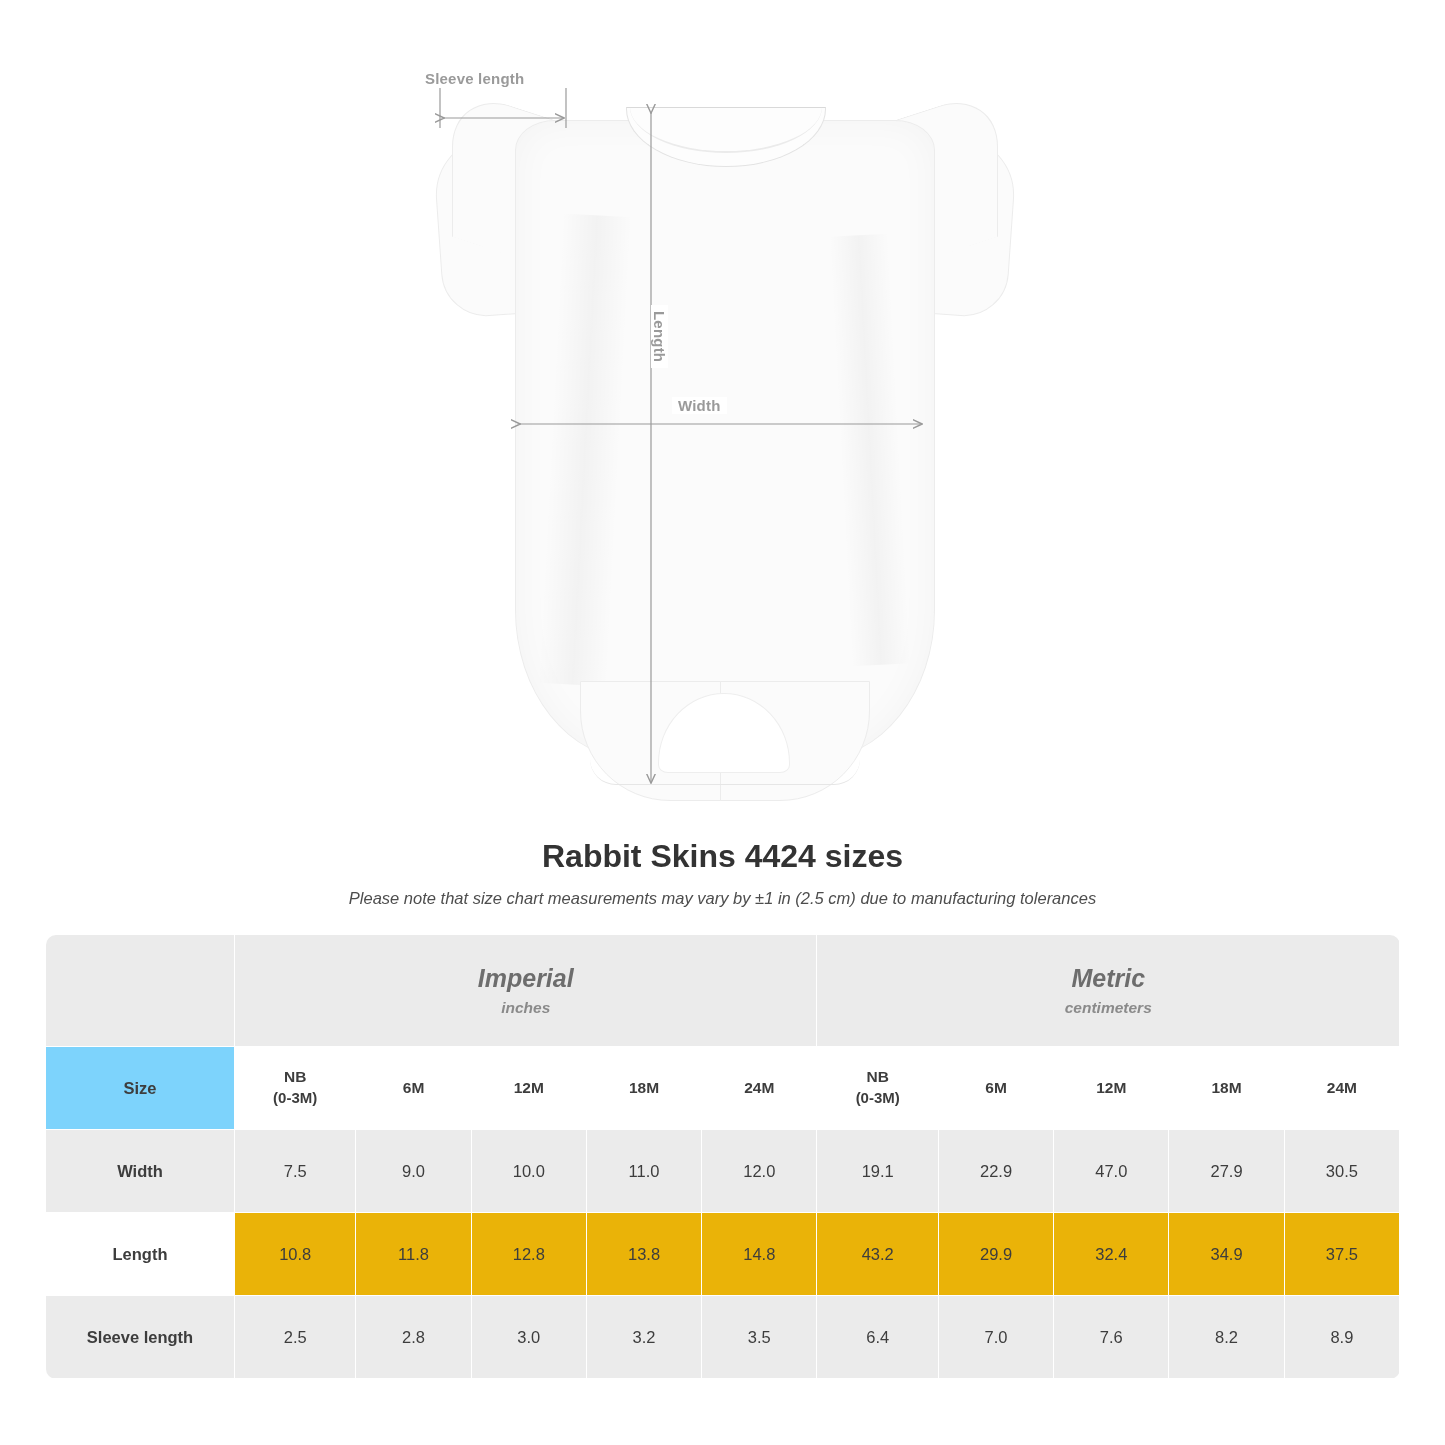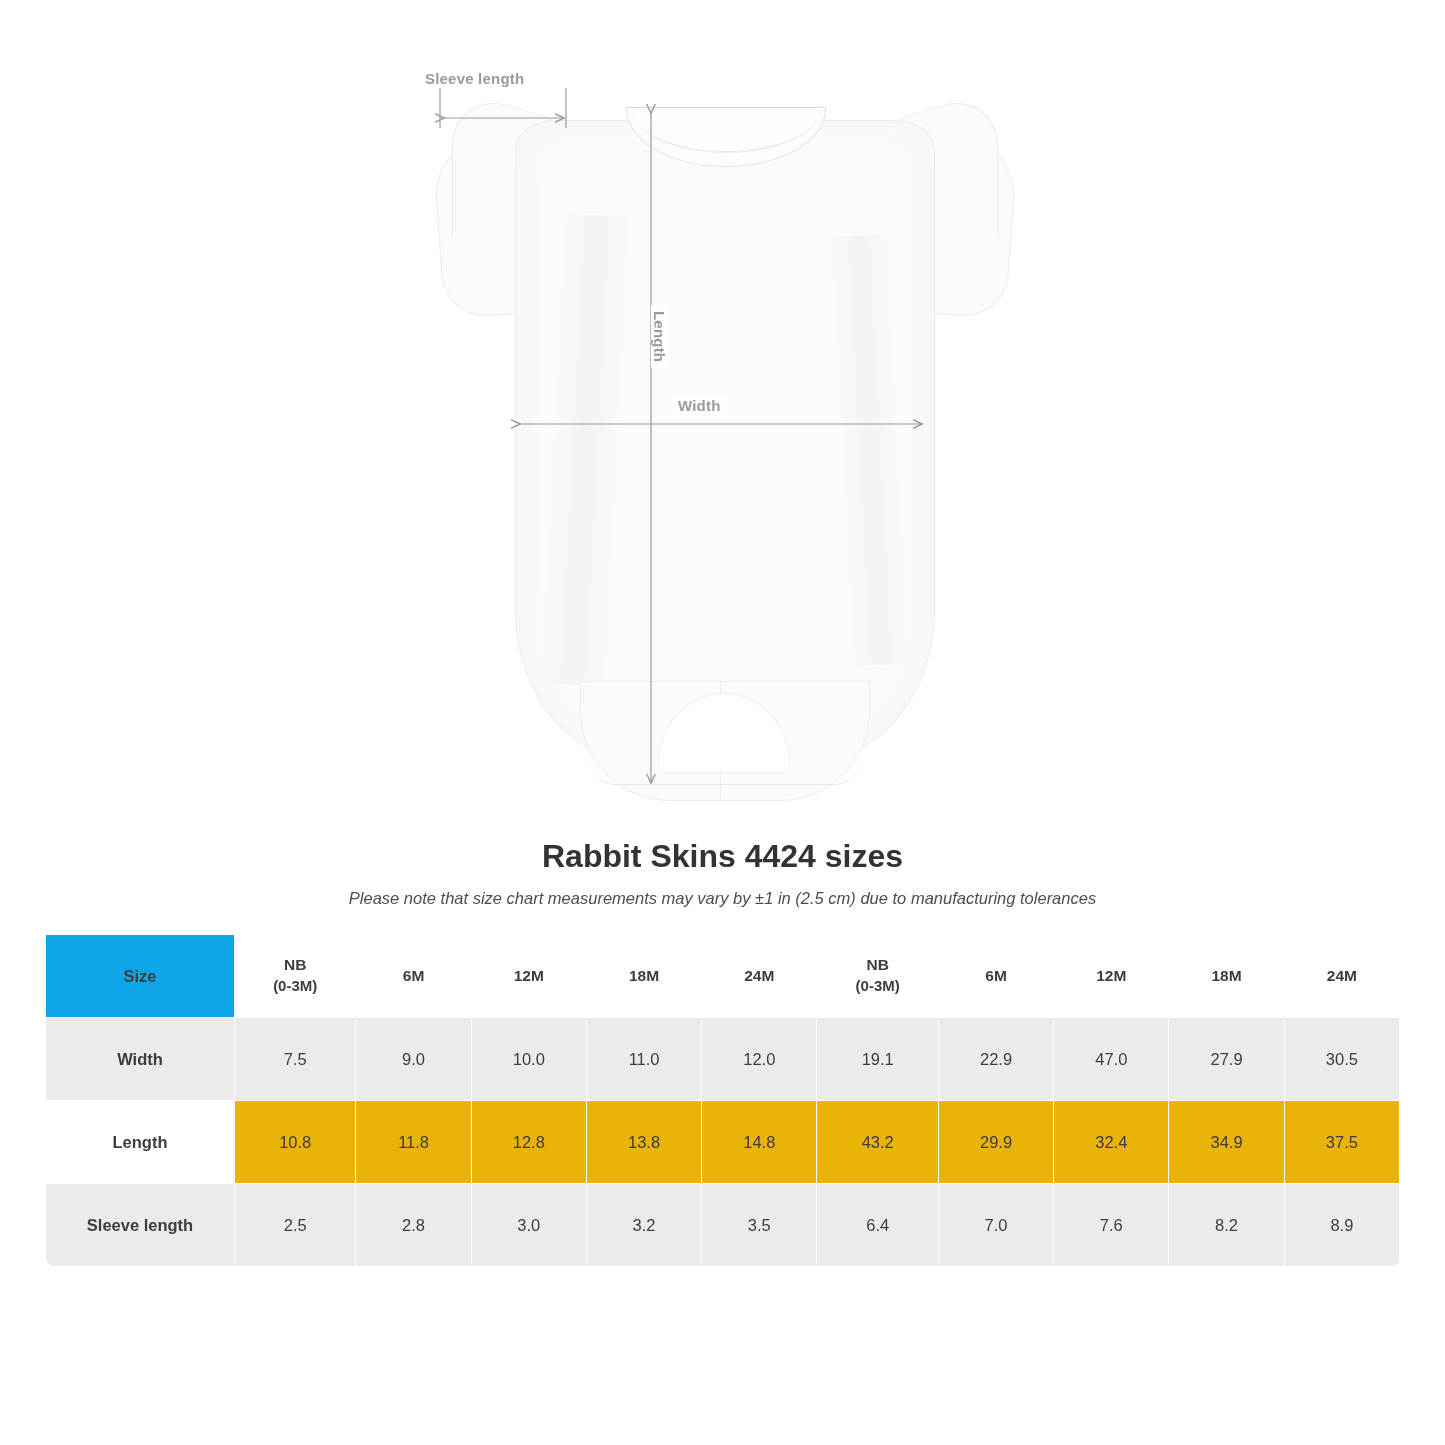--- a/index.html
+++ b/index.html
@@ -150,21 +150,21 @@
     color: #6d6d6d;
   }
   .unit-head .unit-sub {
     font-size: 15.5px;
     font-style: italic;
     color: #8a8a8a;
     margin-top: 6px;
   }
   .corner-cell { background: #ebebeb; }
   .rowhead {
-    background: #0ea5e9;
+    background: #7dd3fc;
     font-size: 16.5px;
     font-weight: bold;
     color: #3d3d3d;
     height: 83px;
   }
   .colhead {
     background: #ffffff;
     font-size: 15.5px;
     font-weight: bold;
     color: #3d3d3d;
@@ -244,20 +244,31 @@
         <col style="width:111px">
         <col style="width:111px">
         <col style="width:111px">
       <col style="width:117px">
         <col style="width:111px">
         <col style="width:111px">
         <col style="width:111px">
         <col style="width:111px">
     </colgroup>
     <thead>
+      <tr>
+        <th class="corner-cell unit-head tl-round"></th>
+        <th class="unit-head" colspan="5">
+          <div class="unit-name">Imperial</div>
+          <div class="unit-sub">inches</div>
+        </th>
+        <th class="unit-head tr-round" colspan="5">
+          <div class="unit-name">Metric</div>
+          <div class="unit-sub">centimeters</div>
+        </th>
+      </tr>
       <tr>
         <th class="rowhead">Size</th>
         <th class="colhead">
           <span>NB</span>
           <span class="small-sub">(0-3M)</span>
         </th>
         <th class="colhead">6M</th>
         <th class="colhead">12M</th>
         <th class="colhead">18M</th>
         <th class="colhead">24M</th>

